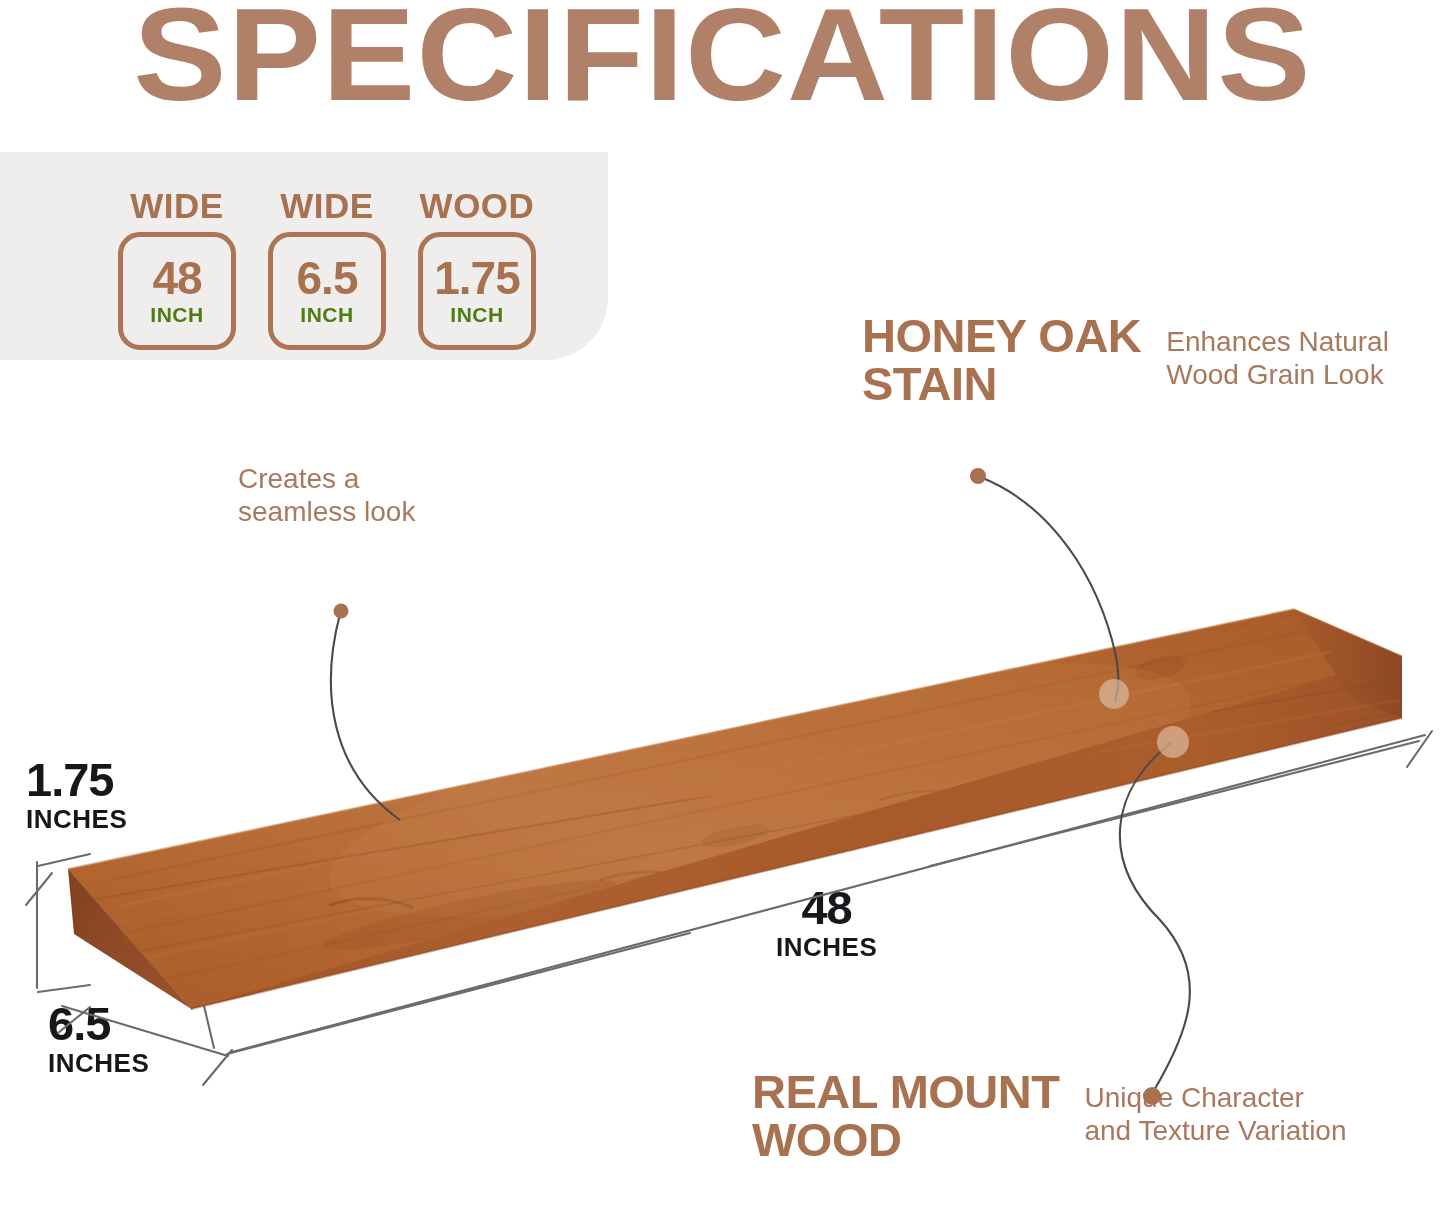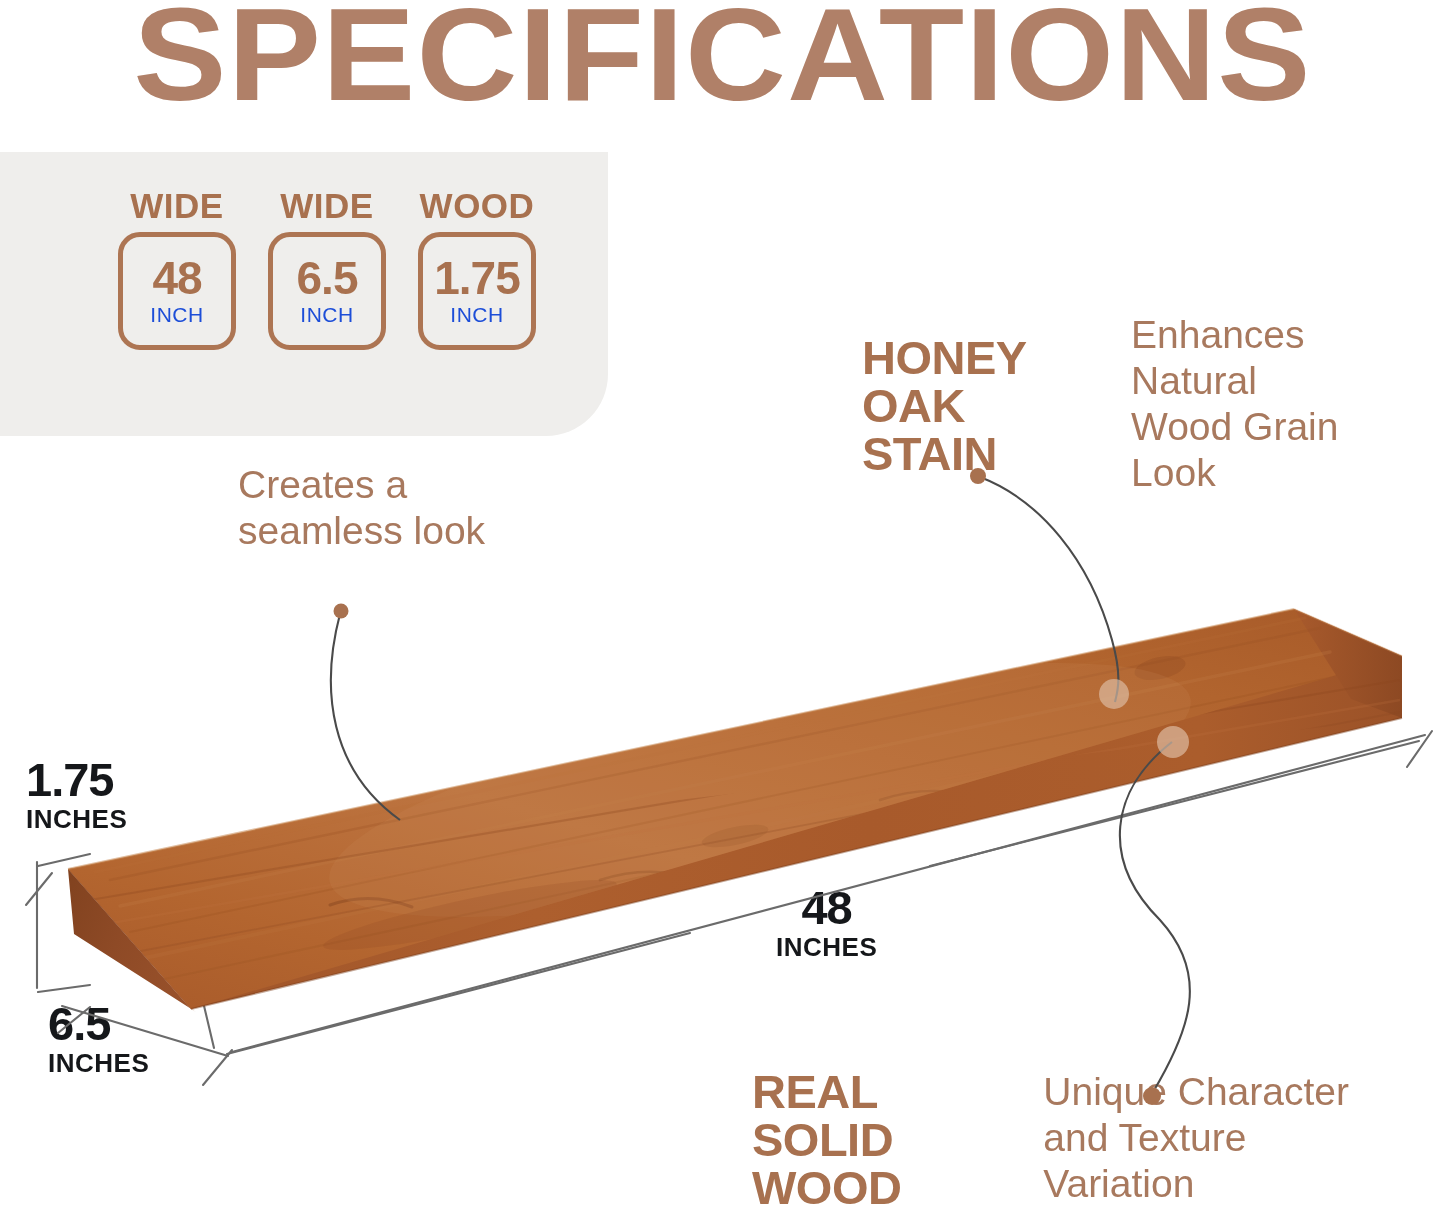--- a/index.html
+++ b/index.html
@@ -35,21 +35,21 @@
     transform: scaleX(1.06);
     transform-origin: 50% 50%;
   }
 
   
   #specs-panel {
     position: absolute;
     left: 0;
     top: 152px;
     width: 608px;
-    height: 284px;
+    height: 208px;
     background: #efeeec;
     border-bottom-right-radius: 62px;
   }
   #specs-row {
     position: absolute;
     left: 118px;
     top: 36px;
     display: flex;
     gap: 32px;
   }
@@ -78,22 +78,22 @@
   }
   .spec-val {
     font-size: 46px;
     font-weight: 700;
     color: #a8714f;
     line-height: 0.95;
     letter-spacing: -1px;
   }
   .spec-unit {
     font-size: 21px;
-    font-weight: 400;
-    color: #1d4ed8;
+    font-weight: 700;
+    color: #4d7c0f;
     letter-spacing: 0.5px;
     line-height: 1;
     margin-top: 3px;
   }
 
   
   .callout {
     position: absolute;
   }
   .callout-inner {
@@ -103,21 +103,21 @@
   }
   .callout-title {
     font-size: 47px;
     font-weight: 700;
     color: #a8714f;
     line-height: 1.02;
     letter-spacing: -0.5px;
     white-space: pre-line;
   }
   .callout-desc {
-    font-size: 39px;
+    font-size: 28px;
     font-weight: 400;
     color: #a8795e;
     line-height: 1.18;
     white-space: pre-line;
     padding-bottom: 4px;
   }
   .callout-right .callout-inner { justify-content: flex-start; }
 
   
   .dim-label {
@@ -197,21 +197,21 @@
 
   <div class="callout" style="left:238px; top:462px; width:560px;">
     <div class="callout-inner">
       <div class="callout-desc">Creates a
 seamless look</div>
     </div>
   </div>
 
   <div class="callout" style="left:752px; top:1068px; width:640px;">
     <div class="callout-inner">
-      <div class="callout-title">REAL SOLID
+      <div class="callout-title">REAL MOUNT
 WOOD</div>
       <div class="callout-desc">Unique Character
 and Texture Variation</div>
     </div>
   </div>
 
   <div class="dim-label" style="left:26px; top:756px;">
     <span class="dim-num">1.75</span>
     <span class="dim-unit">INCHES</span>
   </div>

